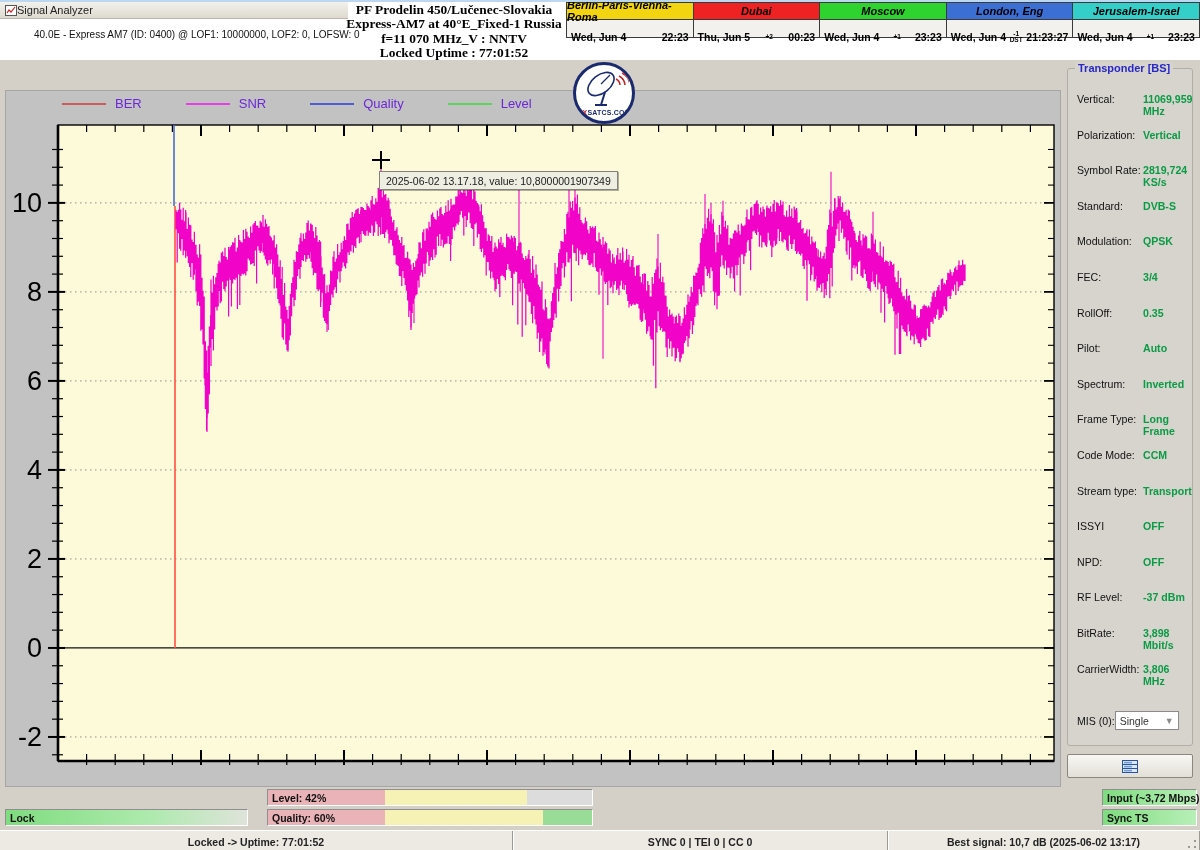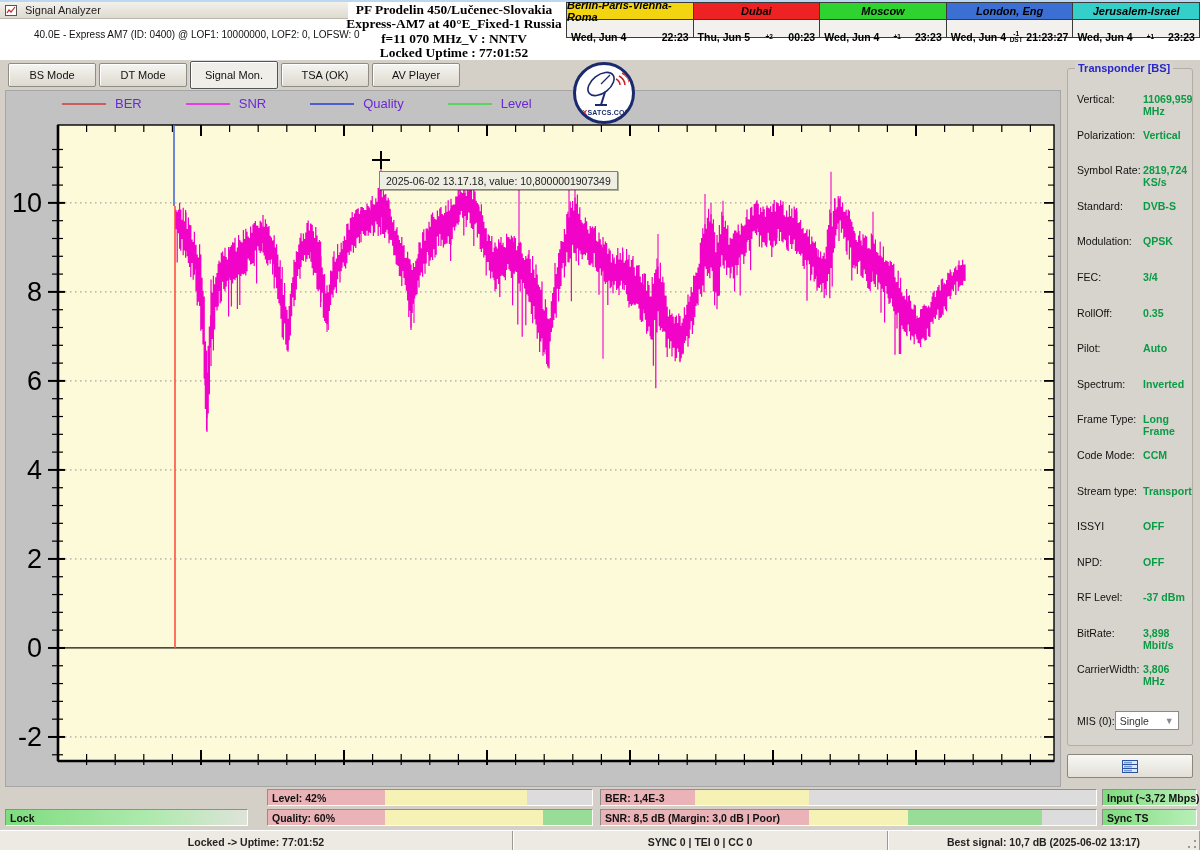--- a/index.html
+++ b/index.html
@@ -4,21 +4,21 @@
 <style>
   html,body{margin:0;padding:0;background:#888;}
   #app{position:relative;width:1200px;height:850px;background:#D4D0C8;
        font-family:"Liberation Sans",sans-serif;overflow:hidden;
        border-top:2px solid #bcd8f0;}
   
   #topband{position:absolute;left:0;top:0;width:1200px;height:58px;background:#ffffff;}
   #titlebar{position:absolute;left:0;top:0;width:348px;height:17px;
     background:linear-gradient(#f2f1ec,#dedacf);border-bottom:1px solid #bab6ad;
     display:flex;align-items:center;padding-left:5px;box-sizing:border-box;}
-  #titlebar .ttext{font-size:11px;color:#222;margin-left:8px;}
+  #titlebar .ttext{font-size:11px;color:#222;margin-left:0;}
   #tuner{position:absolute;left:12px;top:24px;}
   .tuner-title{color:#2323cd;font-weight:bold;font-size:12.5px;}
   .tuner-sub{font-size:10px;color:#111;margin-top:3px;margin-left:22px;}
   #centerheader{position:absolute;left:338px;top:1px;width:232px;text-align:center;
     font-family:"Liberation Serif",serif;font-weight:bold;font-size:13.4px;
     line-height:14.4px;color:#000;}
   #clocks{position:absolute;left:566px;top:0;width:634px;height:36px;display:flex;}
   .clock{flex:1;border:1px solid #3a3a3a;border-left:none;box-sizing:border-box;background:#f2f1ed;}
   .clock:first-child{border-left:1px solid #3a3a3a;}
   .clock-h{height:17px;display:flex;align-items:center;justify-content:center;
@@ -165,27 +165,20 @@
             <span>Wed, Jun 4</span>
             <span class="tzwrap">
               <span>+1</span>
             </span>
             <span>23:23</span>
           </div>
         </div>
       </div>
   </div>
 
-  <div id="tabbar">
-      <div class="tab">BS Mode</div>
-      <div class="tab">DT Mode</div>
-      <div class="tab active">Signal Mon.</div>
-      <div class="tab">TSA (OK)</div>
-      <div class="tab">AV Player</div>
-    </div>
 
   <div id="chartpanel">
     <div id="legend">
         <div class="litem">
           <div class="lline" style="background: rgb(205, 92, 92);"></div>
           <div class="ltext">BER</div>
         </div>
         <div class="litem">
           <div class="lline" style="background: rgb(232, 62, 232);"></div>
           <div class="ltext">SNR</div>
@@ -500,45 +493,34 @@
       </svg>
     </div>
   </div>
 
   <div id="row1" class="brow">
     <div class="bar" style="left:267px;width:326px;">
       <div class="seg pink" style="left:0;width:36%;"></div>
       <div class="seg yellow" style="left:36%;width:44%;"></div>
       <span class="blabel">Level: 42%</span>
     </div>
-    <div class="bar" style="left:600px;width:497px;">
-      <div class="seg pink" style="left:0;width:19%;"></div>
-      <div class="seg yellow" style="left:19%;width:23%;"></div>
-      <span class="blabel">BER: 1,4E-3</span>
-    </div>
     <div class="pill bright" style="left:1102px;width:95px;">
       <span>Input (~3,72 Mbps)</span>
     </div>
   </div>
   <div id="row2" class="brow">
     <div class="pill" style="left:5px;width:243px;">
       <span>Lock</span>
     </div>
     <div class="bar" style="left:267px;width:326px;">
       <div class="seg pink" style="left:0;width:36%;"></div>
       <div class="seg yellow" style="left:36%;width:49%;"></div>
       <div class="seg green" style="left:85%;width:15%;"></div>
       <span class="blabel">Quality: 60%</span>
     </div>
-    <div class="bar" style="left:600px;width:497px;">
-      <div class="seg pink" style="left:0;width:42%;"></div>
-      <div class="seg yellow" style="left:42%;width:20%;"></div>
-      <div class="seg green" style="left:62%;width:27%;"></div>
-      <span class="blabel">SNR: 8,5 dB (Margin: 3,0 dB | Poor)</span>
-    </div>
     <div class="pill bright" style="left:1102px;width:95px;">
       <span>Sync TS</span>
     </div>
   </div>
 
   <div id="statusbar">
     <div class="scell" style="width:512px;">Locked -&gt; Uptime: 77:01:52</div>
     <div class="scell" style="width:374px;">SYNC 0 | TEI 0 | CC 0</div>
     <div class="scell" style="flex:1;">Best signal: 10,7 dB (2025-06-02 13:17)</div>
     <div id="grip"></div>

